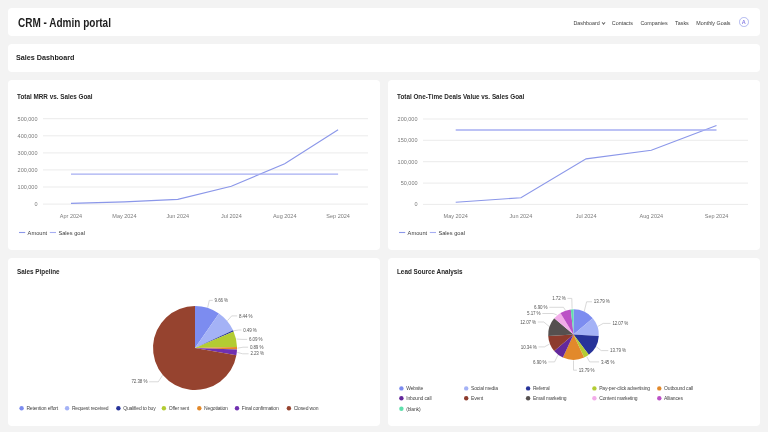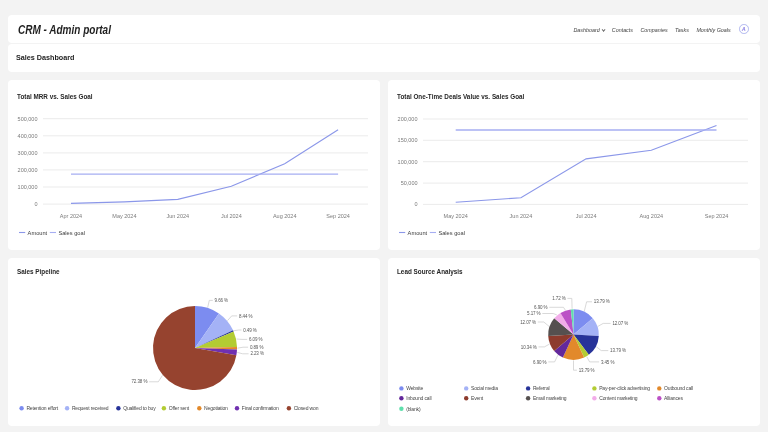--- a/index.html
+++ b/index.html
@@ -1,16 +1,16 @@
 <!DOCTYPE html>
 <html><head><meta charset="utf-8"><style>
 * { margin:0; padding:0; box-sizing:border-box; }
 html,body { width:768px; height:432px; background:#f3f3f3; font-family:"Liberation Sans",sans-serif; overflow:hidden; }
 .panel { position:absolute; background:#fff; border-radius:4px; }
-.hdr { left:8px; top:15px; width:752px; height:28px;font-style:italic; }
+.hdr { left:8px; top:8px; width:752px; height:28px; }
 .hdr h1 { position:absolute; left:10px; top:8px; font-size:12.5px; font-weight:700; color:#1f1f1f; transform:scaleX(0.8); transform-origin:left; white-space:nowrap; }
 .nav { position:absolute; right:29px; top:0; height:28px; display:flex; align-items:center; gap:8.5px; font-size:6.1px; color:#3d3d3d; white-space:nowrap; transform:scaleX(0.88); transform-origin:right center; }
 .caret { display:inline-block; width:2.8px; height:2.8px; border-right:0.7px solid #666; border-bottom:0.7px solid #666; transform:rotate(45deg) translateY(-1.2px); margin-left:2.5px; }
 .avatar { position:absolute; right:11.5px; top:9.2px; width:9.6px; height:9.6px; border:0.8px solid #B1B8F0; border-radius:50%; color:#8B80E4; font-size:5.5px; font-weight:700; text-align:center; line-height:8px; }
 .bar { left:8px; top:44px; width:752px; height:28px;text-align:center; }
 .bar div { position:absolute; left:8.4px; top:9px; font-size:8px; font-weight:700; color:#232323; transform:scaleX(0.9); transform-origin:left; white-space:nowrap; }
 .tl { left:8px; top:80px; width:372px; height:170px; }
 .tr { left:388px; top:80px; width:372px; height:170px; }
 .bl { left:8px; top:258px; width:372px; height:168px; }
 .br { left:388px; top:258px; width:372px; height:168px; }

